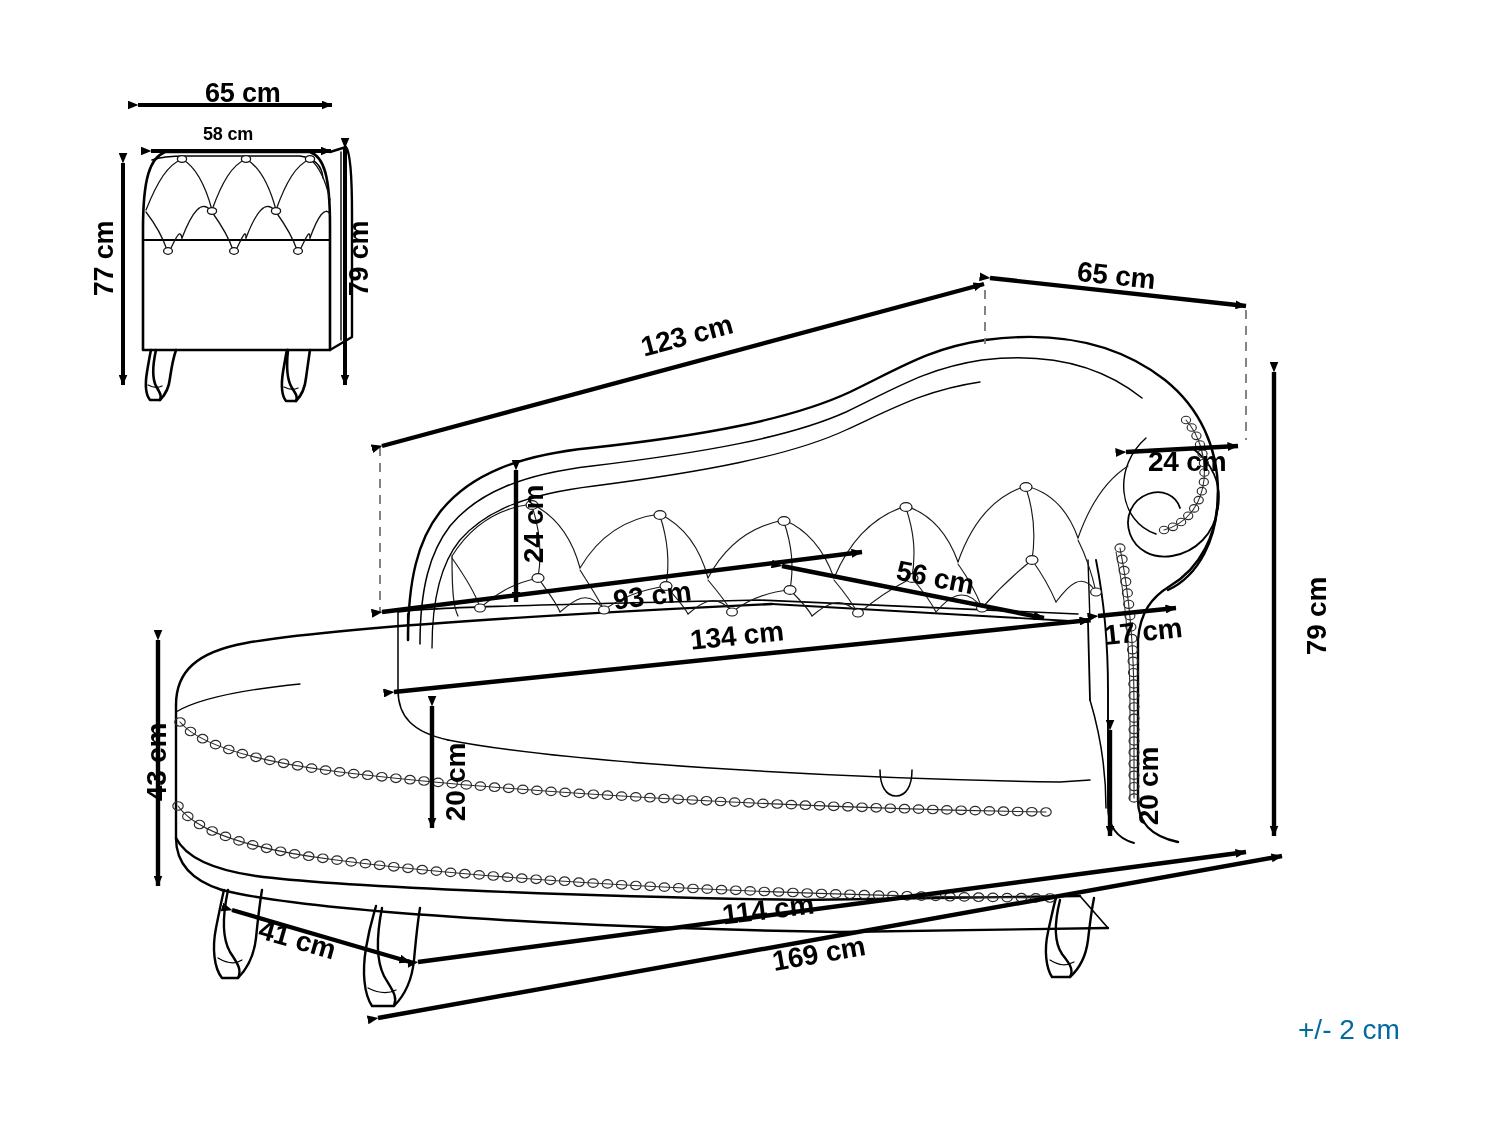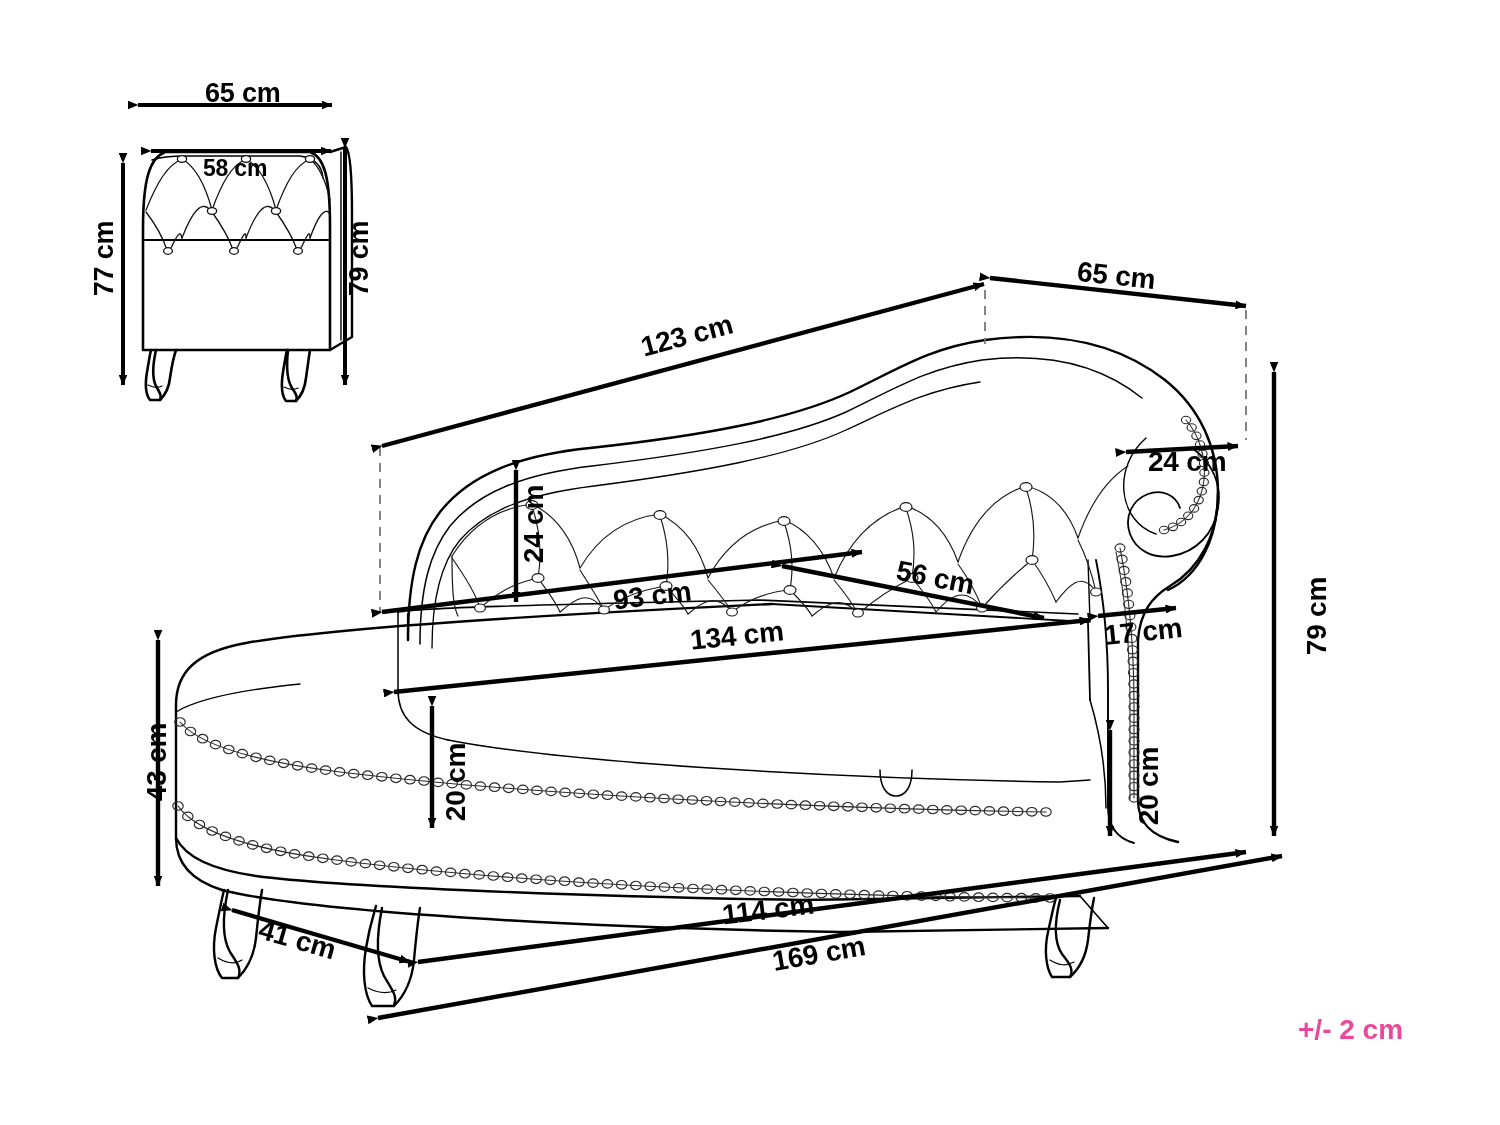--- a/index.html
+++ b/index.html
@@ -31,22 +31,22 @@
     font-family: "Liberation Sans", sans-serif;
     font-weight: bold;
     color: #000000;
     white-space: nowrap;
     transform-origin: 50% 50%;
     letter-spacing: -0.2px;
   }
   .tol {
     position: absolute;
     font-family: "Liberation Sans", sans-serif;
-    font-weight: bold;
-    color: #ec4899;
+    font-weight: normal;
+    color: #0369a1;
     white-space: nowrap;
   }
 </style>
 </head>
 <body>
 
 <div id="stage">
 
   <svg viewBox="0 0 1500 1125" xmlns="http://www.w3.org/2000/svg">
     <defs>
@@ -432,21 +432,21 @@
         <line x1="432" y1="706" x2="432" y2="828" marker-start="url(#ah)" marker-end="url(#ah)"></line>
         <line x1="1110" y1="730" x2="1110" y2="836" marker-start="url(#ah)" marker-end="url(#ah)"></line>
         <line x1="232" y1="910" x2="410" y2="962" marker-start="url(#ah)" marker-end="url(#ah)"></line>
         <line x1="418" y1="962" x2="1246" y2="852" marker-start="url(#ah)" marker-end="url(#ah)"></line>
         <line x1="378" y1="1018" x2="1282" y2="856" marker-start="url(#ah)" marker-end="url(#ah)"></line>
       </g>
     </g>
   </svg>
 
   <div class="dim-label" style="left:205px; top:78px; font-size:27px;">65 cm</div>
-  <div class="dim-label" style="left:203px; top:124px; font-size:23px;margin-top:31px;">58 cm</div>
+  <div class="dim-label" style="left:203px; top:124px; font-size:18px;">58 cm</div>
   <div class="dim-label" style="left:67px; top:243px; font-size:27px; transform:rotate(-90deg);">77 cm</div>
   <div class="dim-label" style="left:322px; top:243px; font-size:27px; transform:rotate(-90deg);">79 cm</div>
 
   <div class="dim-label" style="left:640px; top:320px; font-size:28px; transform:rotate(-15deg);">123 cm</div>
   <div class="dim-label" style="left:1077px; top:260px; font-size:28px; transform:rotate(6deg);">65 cm</div>
   <div class="dim-label" style="left:495px; top:508px; font-size:28px; transform:rotate(-90deg);">24 cm</div>
   <div class="dim-label" style="left:1148px; top:446px; font-size:28px;">24 cm</div>
   <div class="dim-label" style="left:613px; top:580px; font-size:28px; transform:rotate(-7deg);">93 cm</div>
   <div class="dim-label" style="left:896px; top:562px; font-size:28px; transform:rotate(11deg);">56 cm</div>
   <div class="dim-label" style="left:690px; top:620px; font-size:28px; transform:rotate(-6deg);">134 cm</div>

